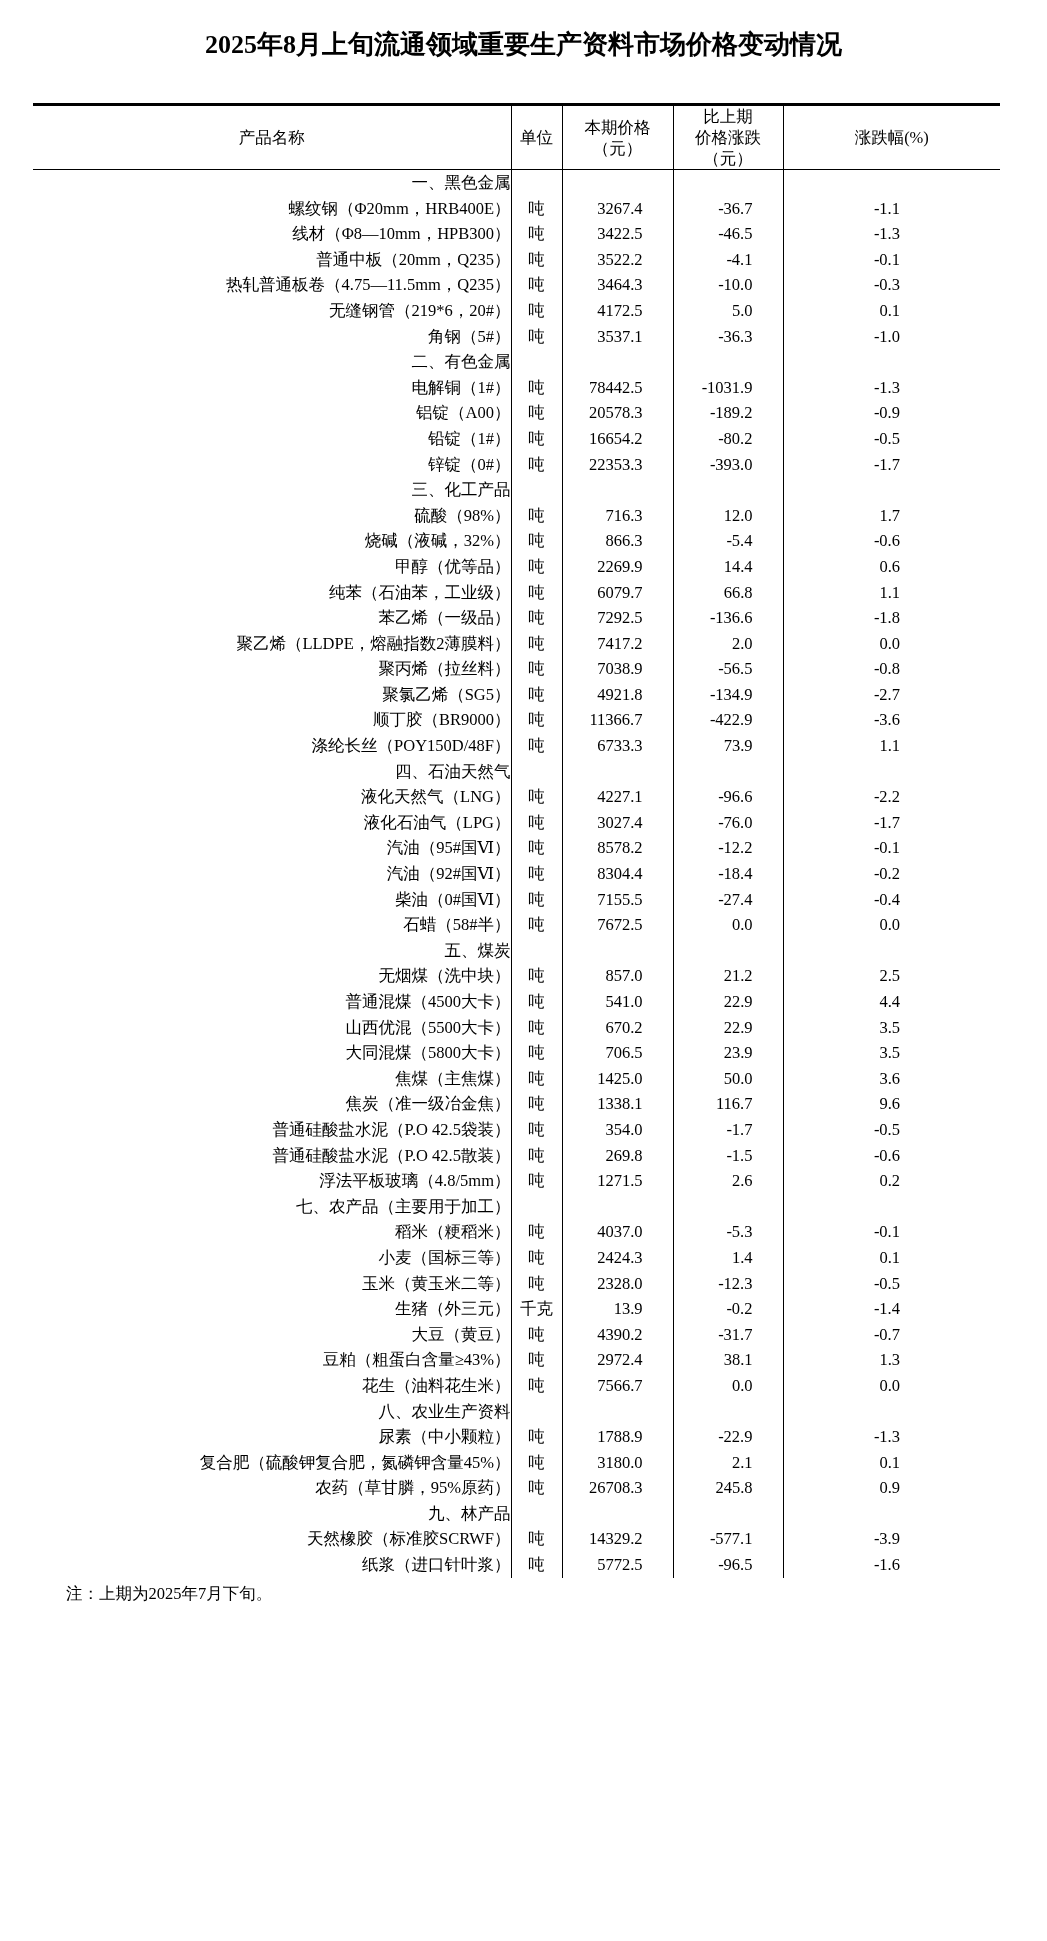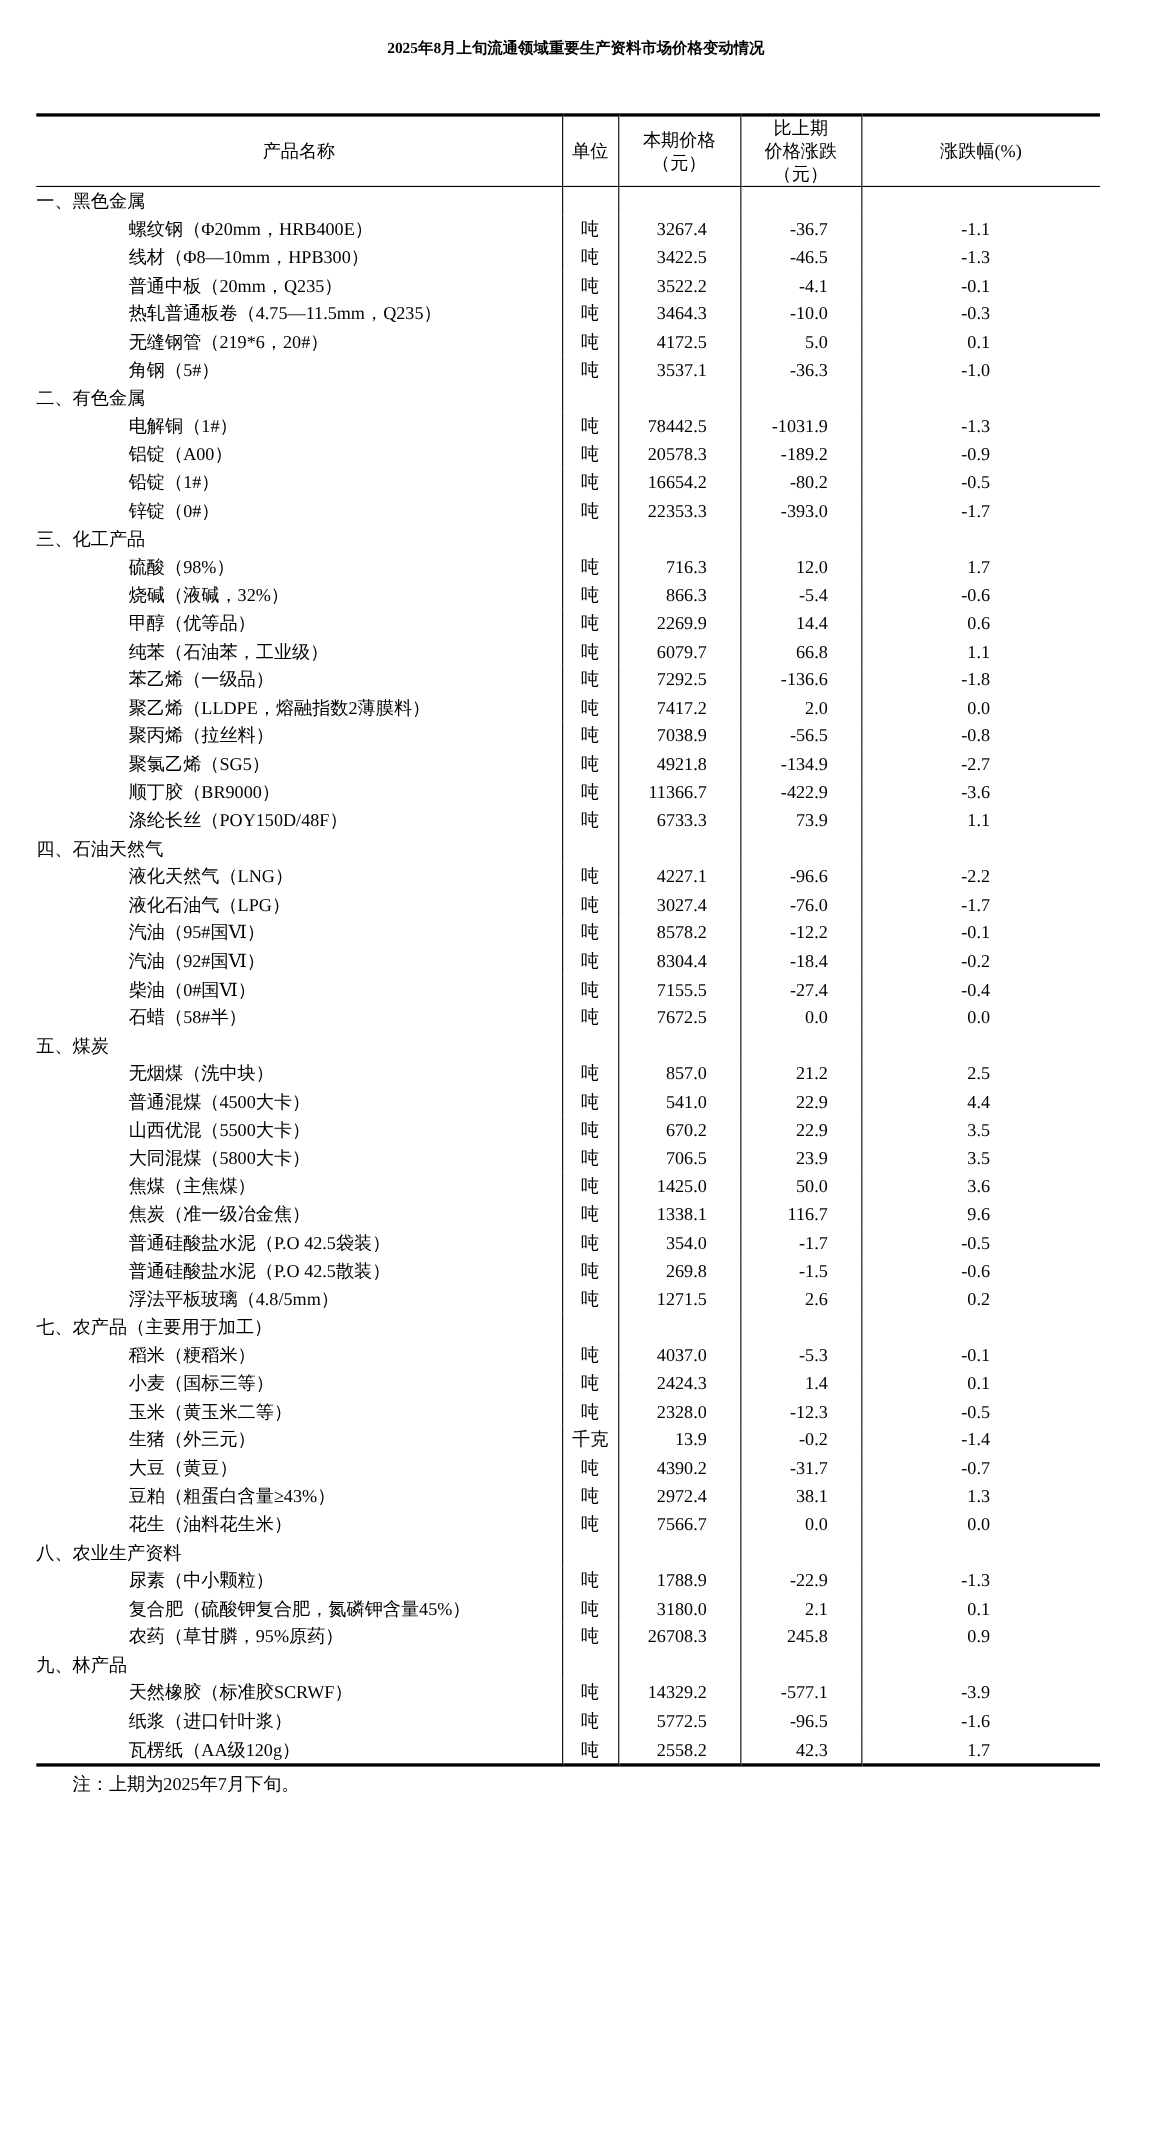--- a/index.html
+++ b/index.html
@@ -15,21 +15,21 @@
     -webkit-font-smoothing: antialiased;
   }
   .page {
     position: relative;
     width: 1047px;
     height: 1941px;
     box-sizing: border-box;
   }
   .doc-title {
     text-align: center;
-    font-size: 14px;
+    font-size: 26px;
     font-weight: bold;
     letter-spacing: 0px;
     padding-top: 30px;
     padding-bottom: 0px;
     line-height: 30px;
   }
   .table-wrap {
     position: absolute;
     left: 33px;
     top: 103px;
@@ -64,21 +64,21 @@
   
   tbody td {
     padding: 0;
     height: 25.6px;
     line-height: 25.6px;
     font-size: 16.5px;
     vertical-align: middle;
     white-space: nowrap;
   }
   tbody td.vl { border-left: 1.2px solid #000; }
-  td.name    { text-align: left; padding-left: 0; }
+  td.name    { text-align: right; padding-left: 0; }
   td.unit    { text-align: center; }
   td.num     { text-align: right; padding-right: 30px; }
   td.pct     { text-align: right; padding-right: 100px; }
   .item-label  { padding-left: 84px; margin-top: 35px; }
 
   tbody tr.last-row td { border-bottom: 3px solid #000; }
 
   .footnote {
     position: absolute;
     left: 33px;
@@ -498,25 +498,18 @@
             <td class="vl num">-577.1</td>
             <td class="vl pct">-3.9</td>
           </tr>
           <tr>
             <td class="name"><span class="item-label">纸浆（进口针叶浆）</span></td>
             <td class="vl unit">吨</td>
             <td class="vl num">5772.5</td>
             <td class="vl num">-96.5</td>
             <td class="vl pct">-1.6</td>
           </tr>
-          <tr class="last-row">
-            <td class="name"><span class="item-label">瓦楞纸（AA级120g）</span></td>
-            <td class="vl unit">吨</td>
-            <td class="vl num">2558.2</td>
-            <td class="vl num">42.3</td>
-            <td class="vl pct">1.7</td>
-          </tr>
         </tbody>
     </table>
     <div class="footnote">注：上期为2025年7月下旬。</div>
   </div>
 
 </div>
 
 </body></html>

